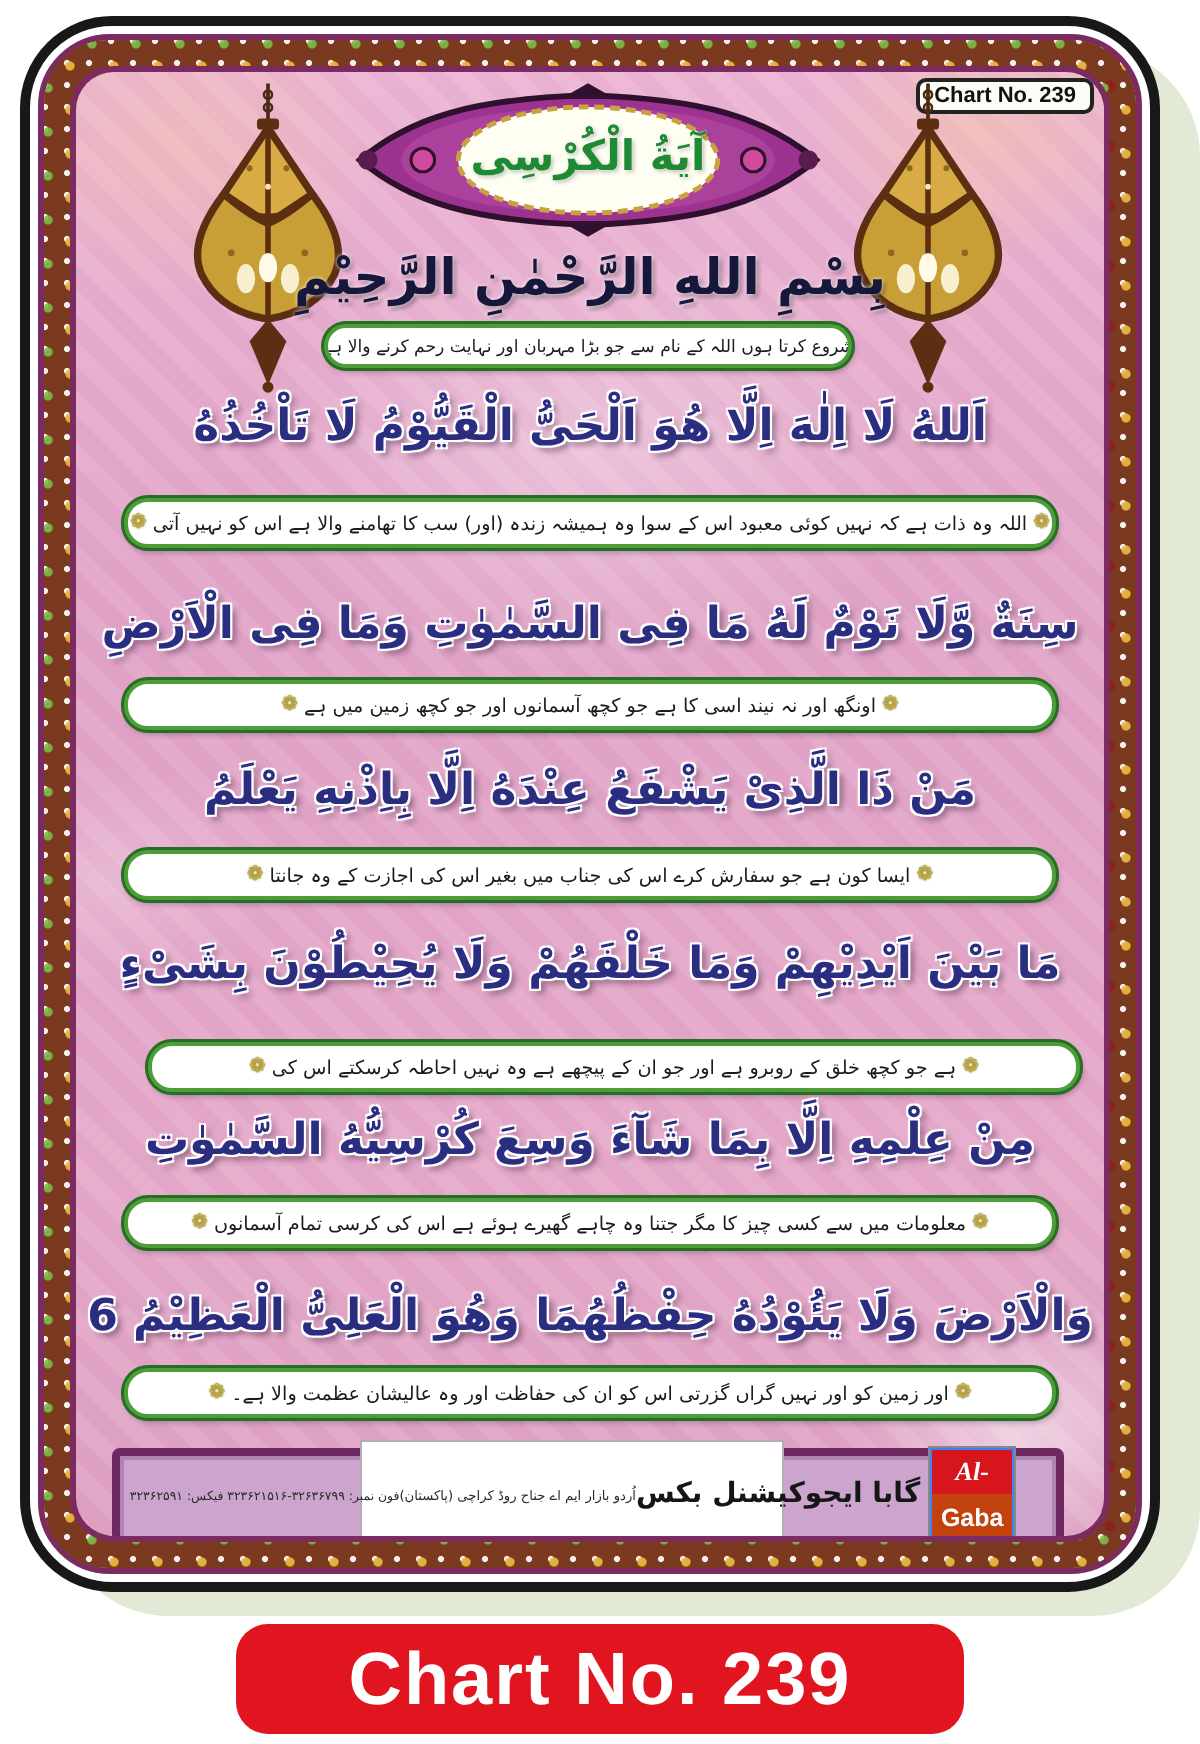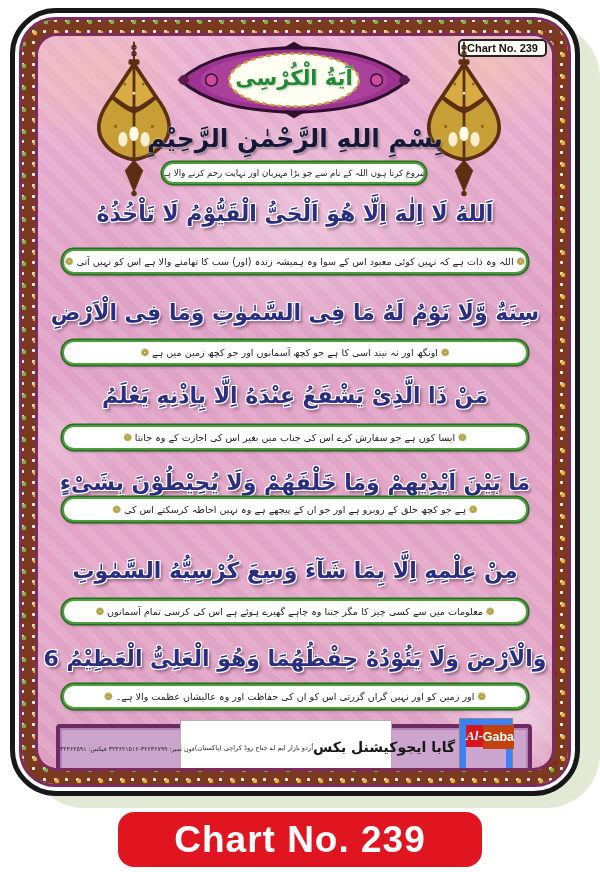--- a/index.html
+++ b/index.html
@@ -122,22 +122,22 @@
     gap:5px;direction:rtl;padding:2px 4px;z-index:3;
   }
   .pub-text{display:flex;flex-direction:row;align-items:center;direction:rtl;}
   .pub-name{
     font-family:"DejaVu Sans",sans-serif;font-weight:bold;font-size:14px;color:#161616;
     white-space:nowrap;line-height:1.25;
   }
   .pub-address{font-family:"DejaVu Sans",sans-serif;font-size:6.6px;color:#2a2a2a;white-space:nowrap;}
   .pub-phone{font-family:"DejaVu Sans",sans-serif;font-size:6.2px;color:#2a2a2a;white-space:nowrap;}
   .pub-logo{
-    width:40px;height:46px;border:6px solid #3b82f6;box-shadow:0 0 0 1px #888;
-    display:flex;flex-direction:row;flex:0 0 auto;direction:ltr;
+    width:40px;height:46px;border:1px solid #3b82f6;box-shadow:0 0 0 1px #888;
+    display:flex;flex-direction:column;flex:0 0 auto;direction:ltr;
   }
   .logo-al{
     height:22px;background:#d6151c;color:#fff;display:flex;align-items:center;justify-content:center;
     font-style:italic;font-weight:bold;font-size:13px;font-family:"Liberation Serif",serif;
   }
   .logo-gaba{
     height:24px;background:#c2410c;color:#fff;display:flex;align-items:center;justify-content:center;
     font-weight:bold;font-size:12.5px;font-family:"Liberation Sans",sans-serif;
   }
 
@@ -243,21 +243,21 @@
             <div class="pill pill-trans" style="top:304px;">
               <span>اونگھ اور نہ نیند اسی کا ہے جو کچھ آسمانوں اور جو کچھ زمین میں ہے</span>
             </div>
 
             <div class="ayah" style="top:334px;">مَنْ ذَا الَّذِیْ یَشْفَعُ عِنْدَهُ اِلَّا بِاِذْنِهِ یَعْلَمُ</div>
             <div class="pill pill-trans" style="top:389px;">
               <span>ایسا کون ہے جو سفارش کرے اس کی جناب میں بغیر اس کی اجازت کے وہ جانتا</span>
             </div>
 
             <div class="ayah" style="top:421px;">مَا بَیْنَ اَیْدِیْهِمْ وَمَا خَلْفَهُمْ وَلَا یُحِیْطُوْنَ بِشَیْءٍ</div>
-            <div class="pill pill-trans" style="top:461px;">
+            <div class="pill pill-trans" style="top:485px;margin-left:12px;">
               <span>ہے جو کچھ خلق کے روبرو ہے اور جو ان کے پیچھے ہے وہ نہیں احاطہ کرسکتے اس کی</span>
             </div>
 
             <div class="ayah" style="top:509px;">مِنْ عِلْمِهِ اِلَّا بِمَا شَآءَ وَسِعَ کُرْسِیُّهُ السَّمٰوٰتِ</div>
             <div class="pill pill-trans" style="top:563px;">
               <span>معلومات میں سے کسی چیز کا مگر جتنا وہ چاہے گھیرے ہوئے ہے اس کی کرسی تمام آسمانوں</span>
             </div>
 
             <div class="ayah" style="top:597px;">وَالْاَرْضَ وَلَا یَئُوْدُهُ حِفْظُهُمَا وَهُوَ الْعَلِیُّ الْعَظِیْمُ 6</div>
             <div class="pill pill-trans" style="top:648px;">

